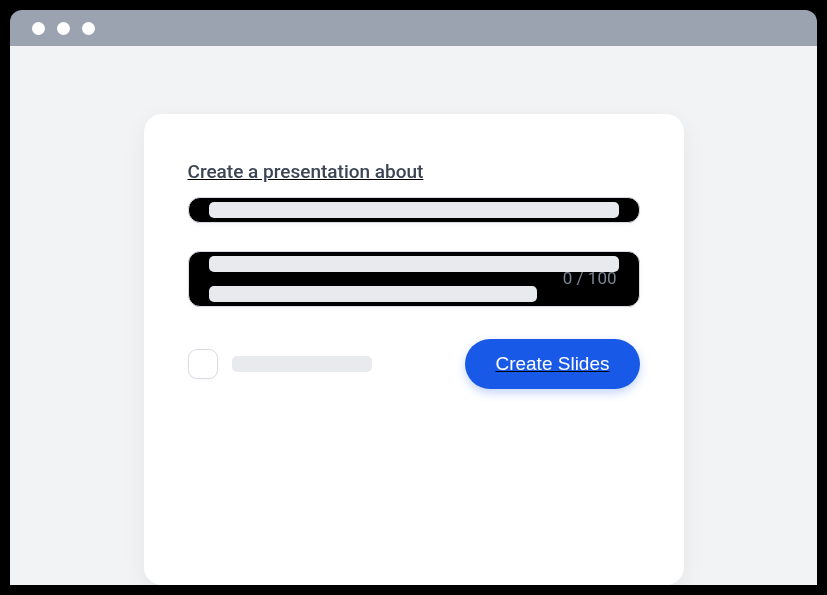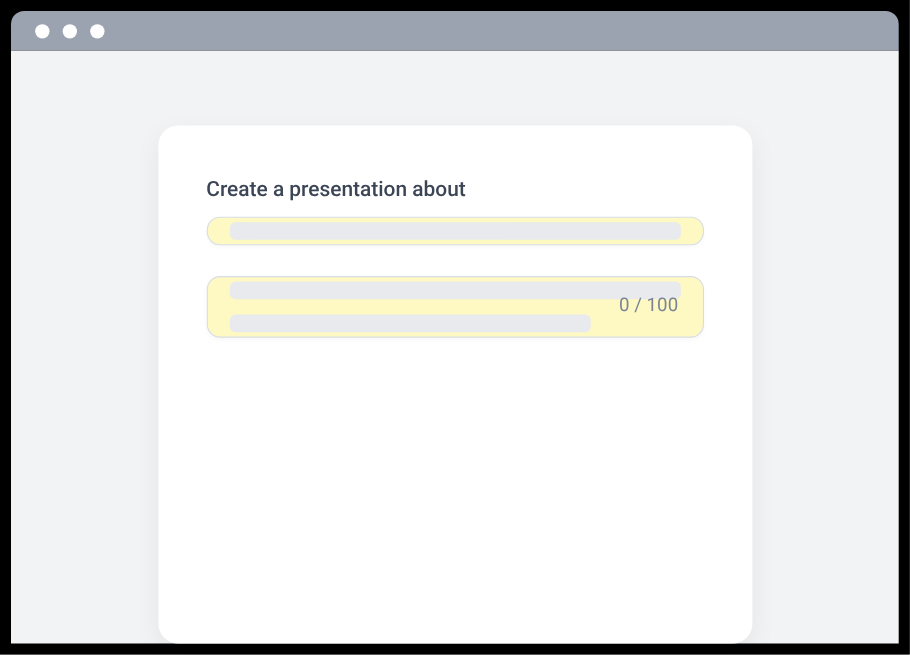--- a/index.html
+++ b/index.html
@@ -41,36 +41,37 @@
       padding-top: 68px;
       display: flex;
       justify-content: center;
     }
     .card {
       background: #fff;
       border-radius: 18px;
       width: 540px;
       padding: 46px 44px 40px 44px;
       box-shadow: 0 8px 24px rgba(0,0,0,0.06);
+      text-decoration: underline;
     }
     .field-group {
       margin-bottom: 28px;
     }
     .field-label {
       font-size: 19px;
       font-weight: 500;
       color: #3b4555;
       margin-bottom: 14px;
       display: block;
     }
     .input-box {
       border: 1px solid #d9dde3;
       border-radius: 12px;
       padding: 4px 20px;
-      background: #fef9c3;
+      background: #000000;
       box-shadow: 0 2px 4px rgba(0,0,0,0.03);
       position: relative;
     }
     .placeholder-bar {
       height: 16px;
       background: #e8eaed;
       border-radius: 5px;
     }
     .placeholder-bar.full {
       width: 100%;
@@ -149,16 +150,23 @@
       </div>
 
       <div class="field-group">
         <div class="input-box multiline">
           <div class="placeholder-bar full"></div>
           <div class="placeholder-bar partial"></div>
           <span class="char-counter">0 / 100</span>
         </div>
       </div>
 
+      <div class="footer-row">
+        <div class="checkbox-group">
+          <div class="checkbox"></div>
+          <div class="checkbox-label-placeholder"></div>
+        </div>
+        <button class="primary-button">Create Slides</button>
+      </div>
 
     </div>
   </div>
 </div>
 
 </body></html>

